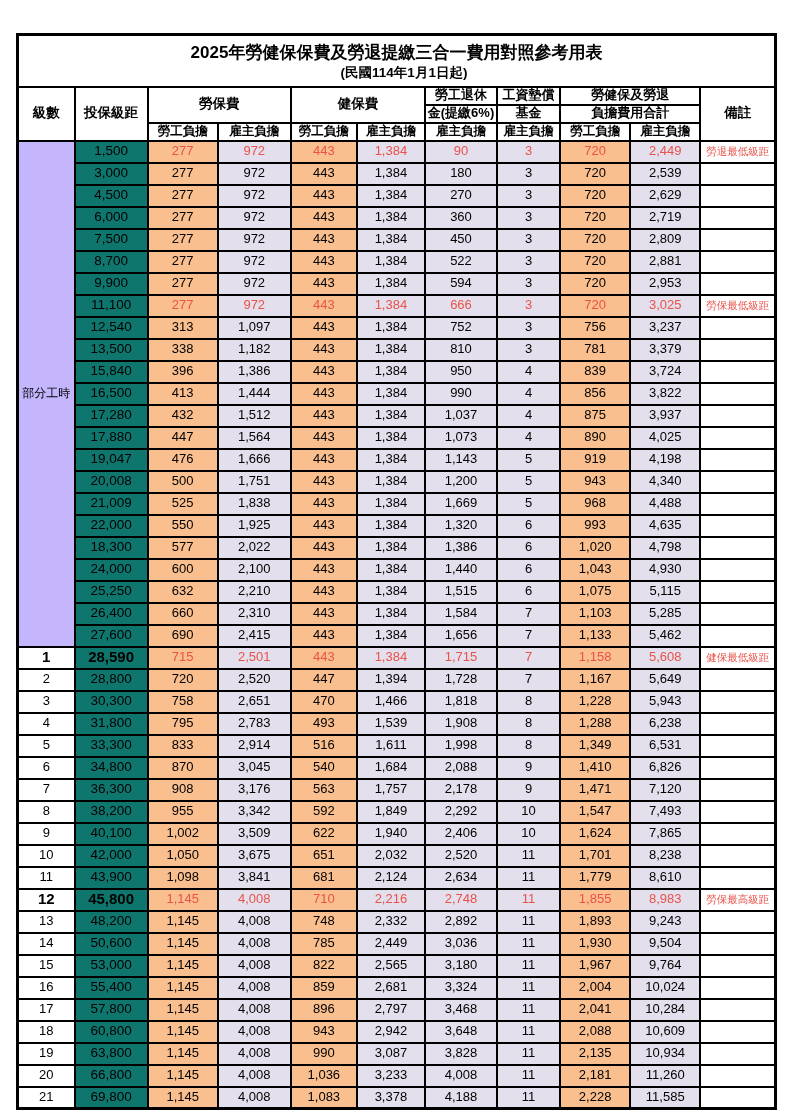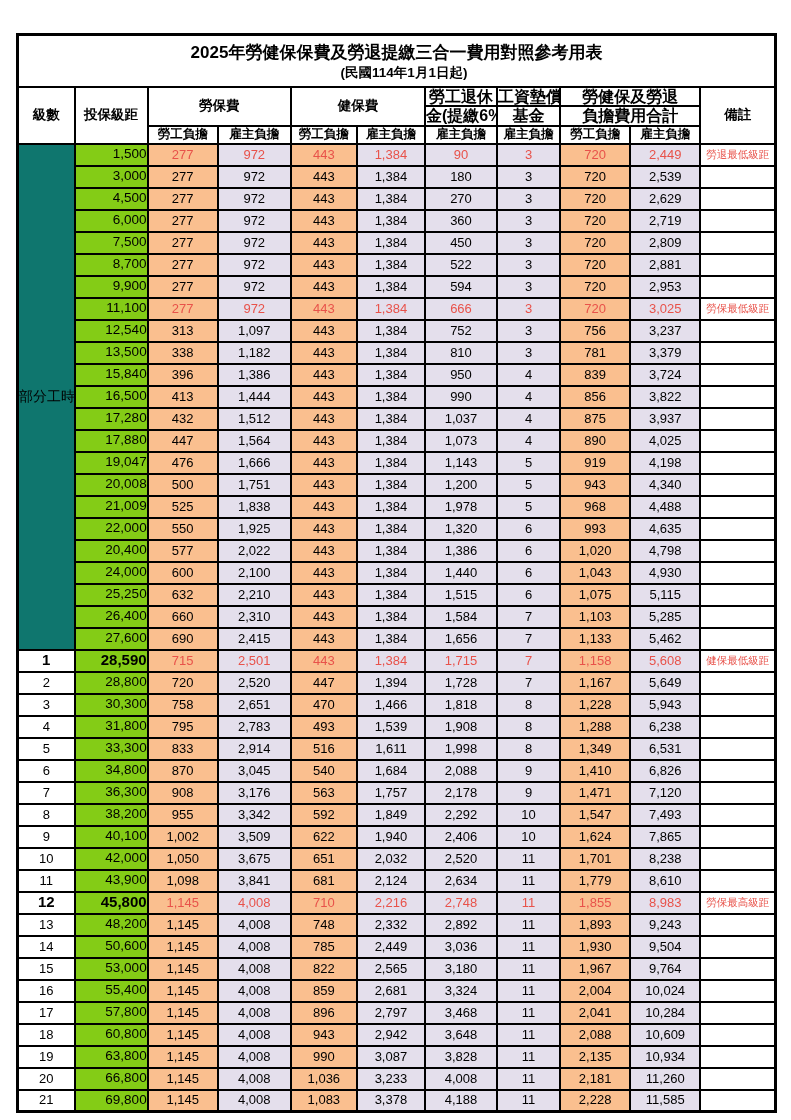--- a/index.html
+++ b/index.html
@@ -18,32 +18,32 @@
     font-size:13px; color:#000; height:22px; line-height:1.1;
   }
 
   
   td.title-cell { height:52px; background:#fff; }
   .title-line1 { font-size:17px; font-weight:bold; line-height:1.5; }
   .title-line2 { font-size:13.5px; font-weight:bold; line-height:1.2;margin-left:15px; }
 
   
   .ref-table thead th { font-weight:bold; background:#fff; }
-  tr.hdr-a th, tr.hdr-b th { height:18px; font-size:16px; }
+  tr.hdr-a th, tr.hdr-b th { height:18px; font-size:13px; }
   tr.hdr-a th.big, tr.hdr-b th.big { font-size:13.5px; }
   tr.hdr-c th { height:18px; font-size:12.5px; font-weight:bold;margin-left:16px; }
 
   
   .w { background:#FABF8F; }   
   .e { background:#E4DFEC; }   
 
   
   td.c-level   { background:#fff; font-size:13px; }
-  td.c-pt      { background:#0f766e; font-size:14px; letter-spacing:0; }
-  td.c-bracket { background:#84cc16; font-size:13.5px;text-align:right; }
+  td.c-pt      { background:#c4b5fd; font-size:12px; letter-spacing:0; }
+  td.c-bracket { background:#0f766e; font-size:13.5px; }
   td.c-remark  { background:#fff; font-size:10.5px; font-weight:normal; color:#E8524A; }
 
   tr.hl td.val { color:#E8524A; }
   tr.bold-row td.c-level,
   tr.bold-row td.c-bracket { font-weight:bold; font-size:15px; }
 </style>
 </head>
 <body>
 
 <div class="page">
@@ -287,40 +287,40 @@
           <td class="val w">943</td>
           <td class="val e">4,340</td>
           <td class="c-remark"></td>
         </tr>
         <tr>
           <td class="c-bracket">21,009</td>
           <td class="val w">525</td>
           <td class="val e">1,838</td>
           <td class="val w">443</td>
           <td class="val e">1,384</td>
-          <td class="val e">1,978</td>
+          <td class="val e">1,669</td>
           <td class="val e">5</td>
           <td class="val w">968</td>
           <td class="val e">4,488</td>
           <td class="c-remark"></td>
         </tr>
         <tr>
           <td class="c-bracket">22,000</td>
           <td class="val w">550</td>
           <td class="val e">1,925</td>
           <td class="val w">443</td>
           <td class="val e">1,384</td>
           <td class="val e">1,320</td>
           <td class="val e">6</td>
           <td class="val w">993</td>
           <td class="val e">4,635</td>
           <td class="c-remark"></td>
         </tr>
         <tr>
-          <td class="c-bracket">20,400</td>
+          <td class="c-bracket">18,300</td>
           <td class="val w">577</td>
           <td class="val e">2,022</td>
           <td class="val w">443</td>
           <td class="val e">1,384</td>
           <td class="val e">1,386</td>
           <td class="val e">6</td>
           <td class="val w">1,020</td>
           <td class="val e">4,798</td>
           <td class="c-remark"></td>
         </tr>

